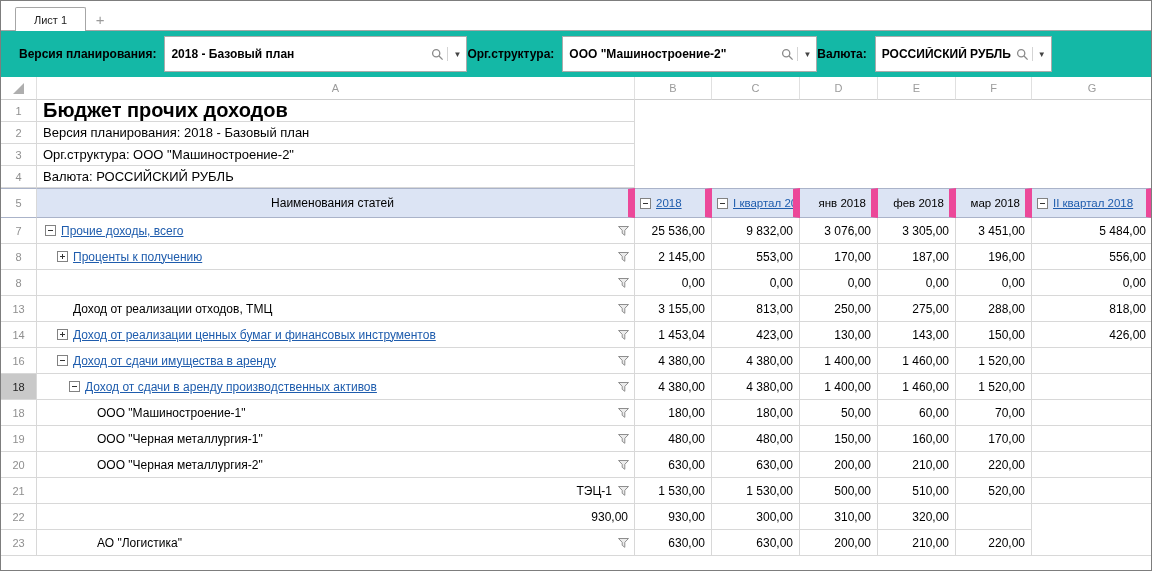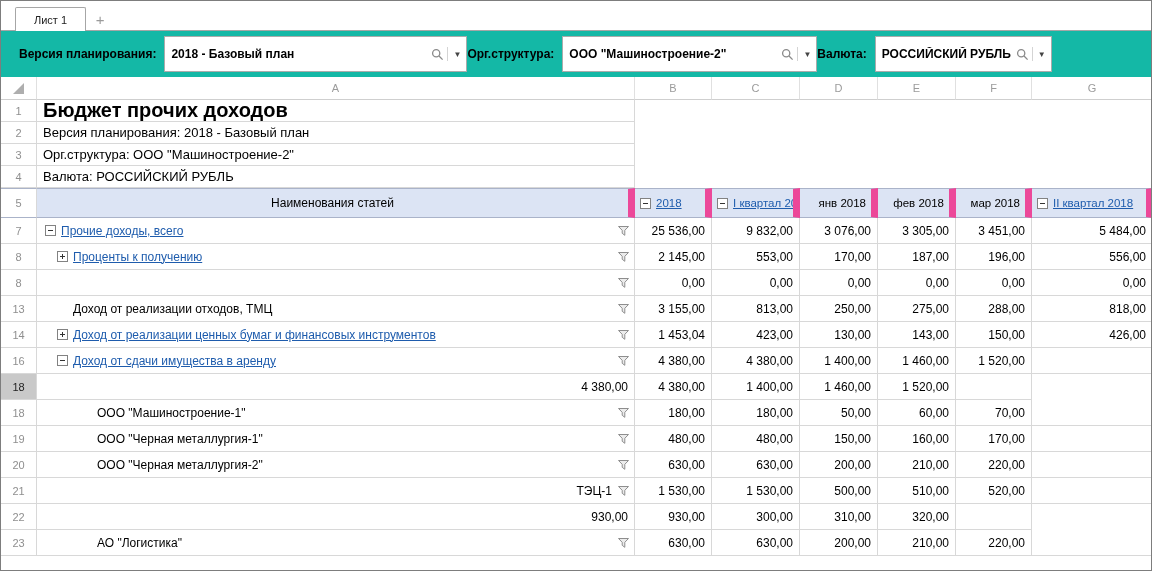--- a/index.html
+++ b/index.html
@@ -267,20 +267,27 @@
     </div>
   <div class="cell vcell">4 380,00</div>
           <div class="cell vcell">4 380,00</div>
           <div class="cell vcell">1 400,00</div>
           <div class="cell vcell">1 460,00</div>
           <div class="cell vcell">1 520,00</div>
           <div class="cell vcell"></div>
         </div>
         <div class="grid-row datarow">
     <div class="cell rownum selected">18</div>
+    <div class="cell acell labelcell" style="padding-left: 32px;">
+      <span class="toggle minus"></span>
+      <span class="alink">Доход от сдачи в аренду производственных активов</span>
+      <svg class="funnel" width="11" height="10" viewBox="0 0 11 10">
+        <path d="M0.5 0.5 H10.5 L6.8 4.3 V9.3 L4.2 7.3 V4.3 Z" fill="#ececec" stroke="#8e8e8e" stroke-width="1"></path>
+      </svg>
+    </div>
   <div class="cell vcell">4 380,00</div>
           <div class="cell vcell">4 380,00</div>
           <div class="cell vcell">1 400,00</div>
           <div class="cell vcell">1 460,00</div>
           <div class="cell vcell">1 520,00</div>
           <div class="cell vcell"></div>
         </div>
         <div class="grid-row datarow">
     <div class="cell rownum">18</div>
     <div class="cell acell labelcell" style="padding-left: 44px;">

